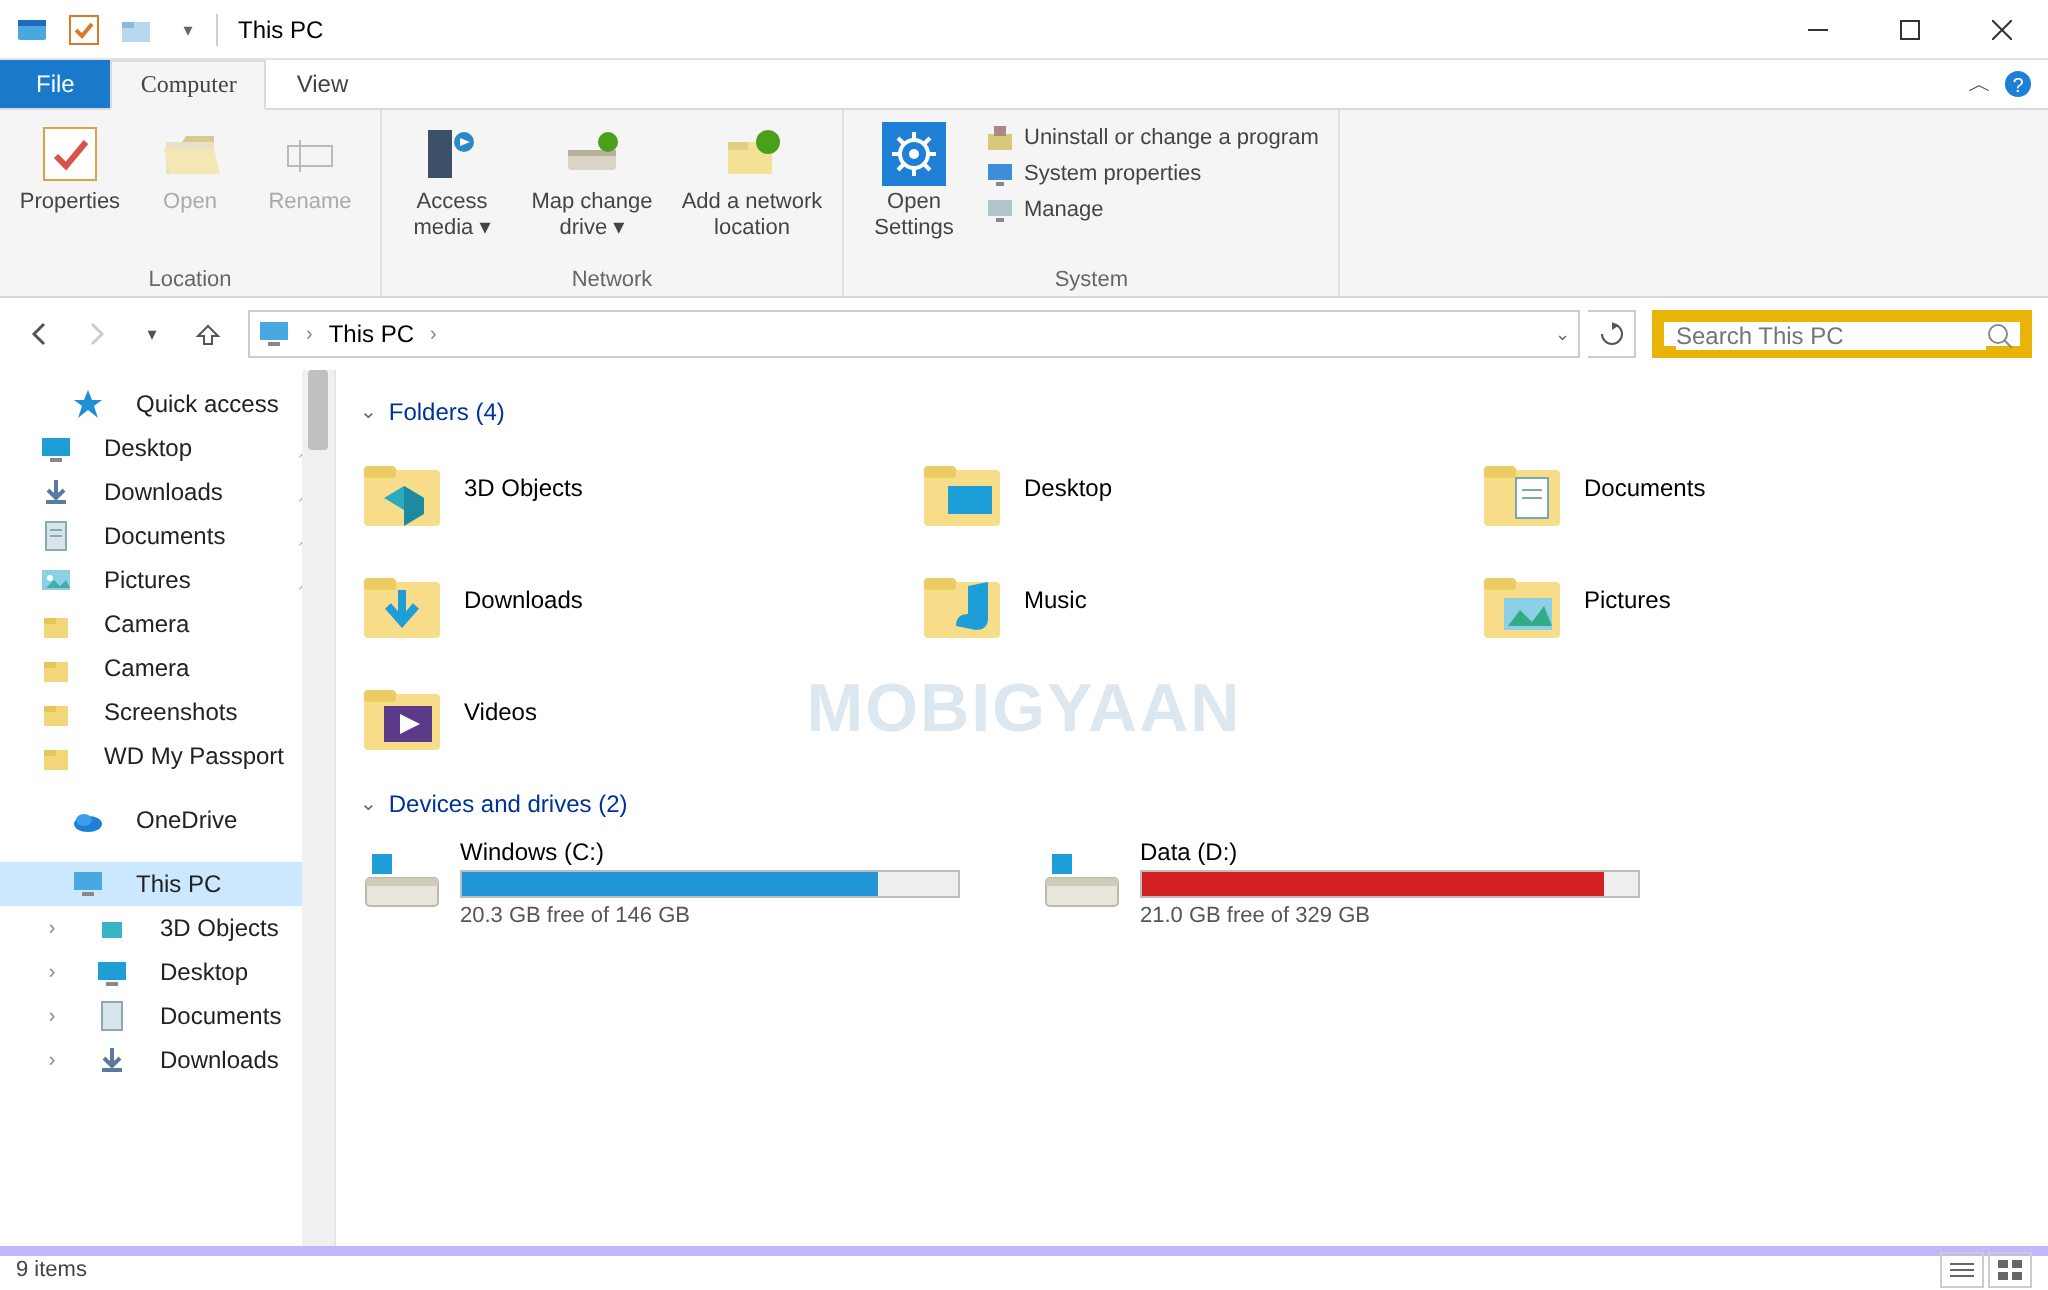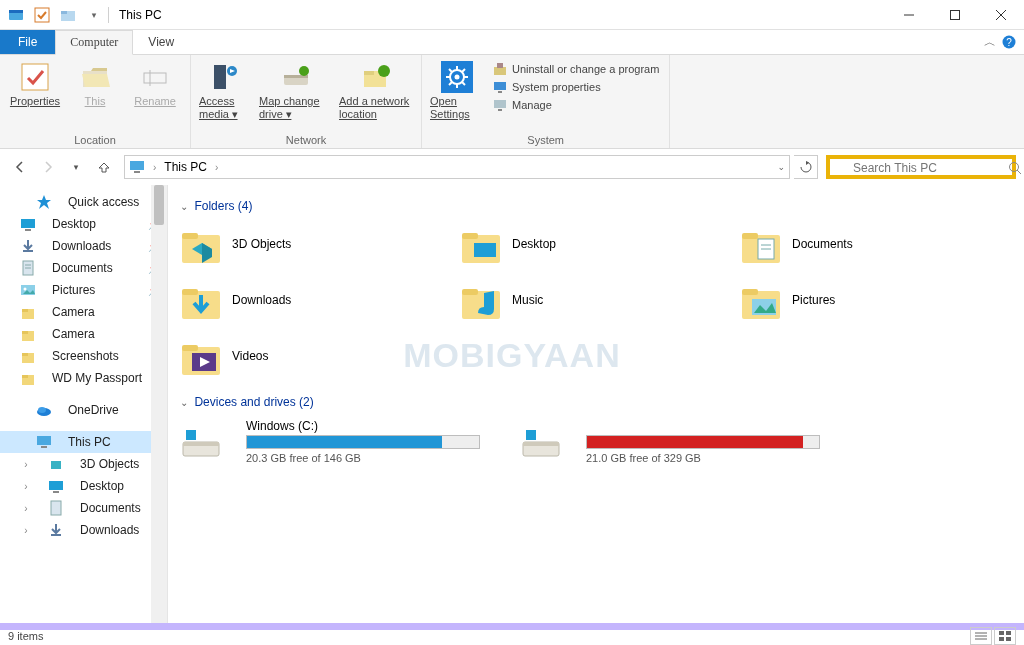--- a/index.html
+++ b/index.html
@@ -19,39 +19,39 @@
   .file-tab { background: #1979ca; color: #fff; padding: 0 18px; display: flex; align-items: center; font-size: 12px; }
   .tab { padding: 0 14px; display: flex; align-items: center; font-size: 12px; color: #444; border: 1px solid transparent; }
   .tab.active { background: #f5f5f5; border: 1px solid #dadada; border-bottom: 1px solid #f5f5f5; margin-bottom: -1px; font-family: Liberation Serif, serif; }
   .ribbon-collapse { margin-left: auto; display: flex; align-items: center; gap: 6px; padding-right: 8px; }
 
   
   .ribbon { background: #f5f5f5; height: 94px; display: flex; border-bottom: 1px solid #dadada; }
   .ribbon-group { border-right: 1px solid #e1e1e1; padding: 4px 6px 2px 6px; display: flex; flex-direction: column; }
   .ribbon-group-buttons { display: flex; gap: 2px; flex: 1; }
   .ribbon-group-label { text-align: center; font-size: 11px; color: #666; padding-top: 2px; }
-  .rbtn { display: flex; flex-direction: column; align-items: center; justify-content: flex-start; width: 58px; padding: 2px 2px; font-size: 11px; color: #444; line-height: 1.2; text-decoration: underline; }
+  .rbtn { display: flex; flex-direction: column; align-items: center; justify-content: flex-start; width: 58px; padding: 2px 2px; font-size: 11px; color: #444; text-align: center; line-height: 1.2; }
   .rbtn.wide { width: 78px; }
   .rbtn .ricon { width: 32px; height: 32px; margin-bottom: 2px; display:flex; align-items:center; justify-content:center;}
   .rbtn.disabled { color: #aaa; }
   .system-list { display: flex; flex-direction: column; gap: 2px; padding: 2px 4px; font-size: 11px; }
   .system-list-item { display: flex; align-items: center; gap: 4px; color: #444; }
   .sicon{width:16px;height:16px;display:flex;align-items:center;justify-content:center;}
 
   
   .navbar { height: 36px; display: flex; align-items: center; padding: 0 8px; gap: 4px; }
   .nav-arrow { width: 24px; height: 24px; display: flex; align-items: center; justify-content: center; color: #555; }
   .nav-arrow.disabled { color: #ccc; }
   .addressbar { flex: 1; height: 24px; border: 1px solid #ccc; display: flex; align-items: center; padding: 0 4px; gap: 4px; margin-left: 4px; }
   .addr-icon { width: 16px; height: 16px; }
   .addr-text { font-size: 12px; }
   .addr-chevron { color: #888; font-size: 10px; padding: 0 4px; }
   .addr-right { margin-left: auto; display:flex; align-items:center; gap:2px;}
   .refresh-btn { width: 24px; height: 24px; border: 1px solid #ccc; border-left:none; display:flex; align-items:center; justify-content:center;}
-  .searchbox { width: 190px; height: 24px; border: 4px solid #eab308; display: flex; align-items: flex-end; padding: 0 23px; margin-left: 4px; }
+  .searchbox { width: 190px; height: 24px; border: 6px solid #eab308; display: flex; align-items: flex-start; padding: 0 6px; margin-left: 4px; }
   .searchbox input { border: none; outline: none; flex: 1; font-size: 12px; color: #555; }
   .search-icon { color: #888; }
 
   
   .body { display: flex; height: calc(645px - 30px - 25px - 94px - 36px - 22px); }
   .sidebar { width: 168px; border-right: 1px solid #e5e5e5; overflow-y: auto; padding: 6px 0; position:relative;}
   .sidebar-scrollbar{position:absolute;right:0;top:0;width:16px;height:100%;background:#f0f0f0;}
   .sidebar-scrollbar::after{content:"";position:absolute;left:3px;top:0;width:10px;height:40px;background:#c0c0c0;border-radius:2px;}
   .tree-item { display: flex; align-items: center; gap: 16px; padding: 3px 6px 3px 20px; font-size: 12px; color: #222; }
   .tree-item.root { padding-left: 8px; font-weight: normal;}
@@ -62,30 +62,30 @@
 
   .content { flex: 1; overflow: auto; padding: 8px 12px; }
   .section-header { display: flex; align-items: center; gap: 6px; color: #003399; font-size: 12px; margin: 6px 0 10px 0;}
   .section-chevron { color: #666; font-size: 10px; }
   .folder-grid { display: grid; grid-template-columns: repeat(3, 260px); gap: 14px 20px; margin-bottom: 18px; }
   .folder-item { display: flex; align-items: center; gap: 10px; }
   .folder-icon { width: 42px; height: 42px; display:flex; align-items:center; justify-content:center;}
   .folder-label { font-size: 12px; }
 
   .drive-row { display: flex; gap: 40px; }
-  .drive { display: flex; gap: 24px; width: 300px; align-items: flex-end; }
+  .drive { display: flex; gap: 8px; width: 300px; }
   .drive-icon { width: 42px; height: 42px; display:flex;align-items:center;justify-content:center;}
   .drive-info { flex: 1; }
   .drive-name { font-size: 12px; margin-bottom: 2px;}
   .drive-bar { height: 14px; border: 1px solid #bdbdbd; background: #eee; margin-bottom: 3px; position:relative;}
   .drive-fill { height: 100%; }
   .drive-sub { font-size: 11px; color: #555; }
 
   
-  .statusbar { height: 18px; border-top: 7px solid #c4b5fd; display: flex; align-items: center; padding: 0 8px; font-size: 11px; color: #444; }
+  .statusbar { height: 18px; border-top: 5px solid #c4b5fd; display: flex; align-items: center; padding: 0 8px; font-size: 11px; color: #444; }
   .view-toggles{margin-left:auto;display:flex;gap:2px;}
   .view-toggle{width:22px;height:18px;border:1px solid #ccc;display:flex;align-items:center;justify-content:center;color:#555;}
 
   .watermark{position:absolute;left:50%;top:55%;transform:translate(-50%,-50%);font-size:34px;font-weight:600;color:rgba(120,160,190,0.25);letter-spacing:1px;pointer-events:none;}
 
   
   svg { display:block; }
 </style>
 </head>
 <body>
@@ -163,21 +163,21 @@
         <span>Properties</span>
       </div>
       <div class="rbtn disabled">
         <div class="ricon">
           <svg width="30" height="30">
               <rect x="3" y="9" width="24" height="16" fill="#e8e0c8"></rect>
               <polygon points="3,9 11,9 13,6 27,6 27,9" fill="#d8c990"></polygon>
               <polygon points="5,25 30,25 27,12 2,12" fill="#f2e7b5"></polygon>
             </svg>
         </div>
-        <span>This</span>
+        <span>Open</span>
       </div>
       <div class="rbtn disabled">
         <div class="ricon">
           <svg width="30" height="30">
               <rect x="4" y="11" width="22" height="10" fill="none" stroke="#bbb"></rect>
               <line x1="10" y1="8" x2="10" y2="24" stroke="#bbb"></line>
             </svg>
         </div>
         <span>Rename</span>
       </div>
@@ -589,20 +589,21 @@
         </div>
         <div class="drive">
           <div class="drive-icon">
             <svg width="42" height="42">
               <rect x="3" y="20" width="36" height="14" rx="2" fill="#e8e5dc" stroke="#bcb8aa"></rect>
               <rect x="3" y="20" width="36" height="4" fill="#cfcabb"></rect>
               <rect x="6" y="8" width="10" height="10" fill="#1e9ed6"></rect>
             </svg>
           </div>
           <div class="drive-info">
+            <div class="drive-name">Data (D:)</div>
             <div class="drive-bar">
               <div class="drive-fill" style="width:93%;background:#d32121"></div>
             </div>
             <div class="drive-sub">21.0 GB free of 329 GB</div>
           </div>
         </div>
       </div>
   </div>
 </div>
 

